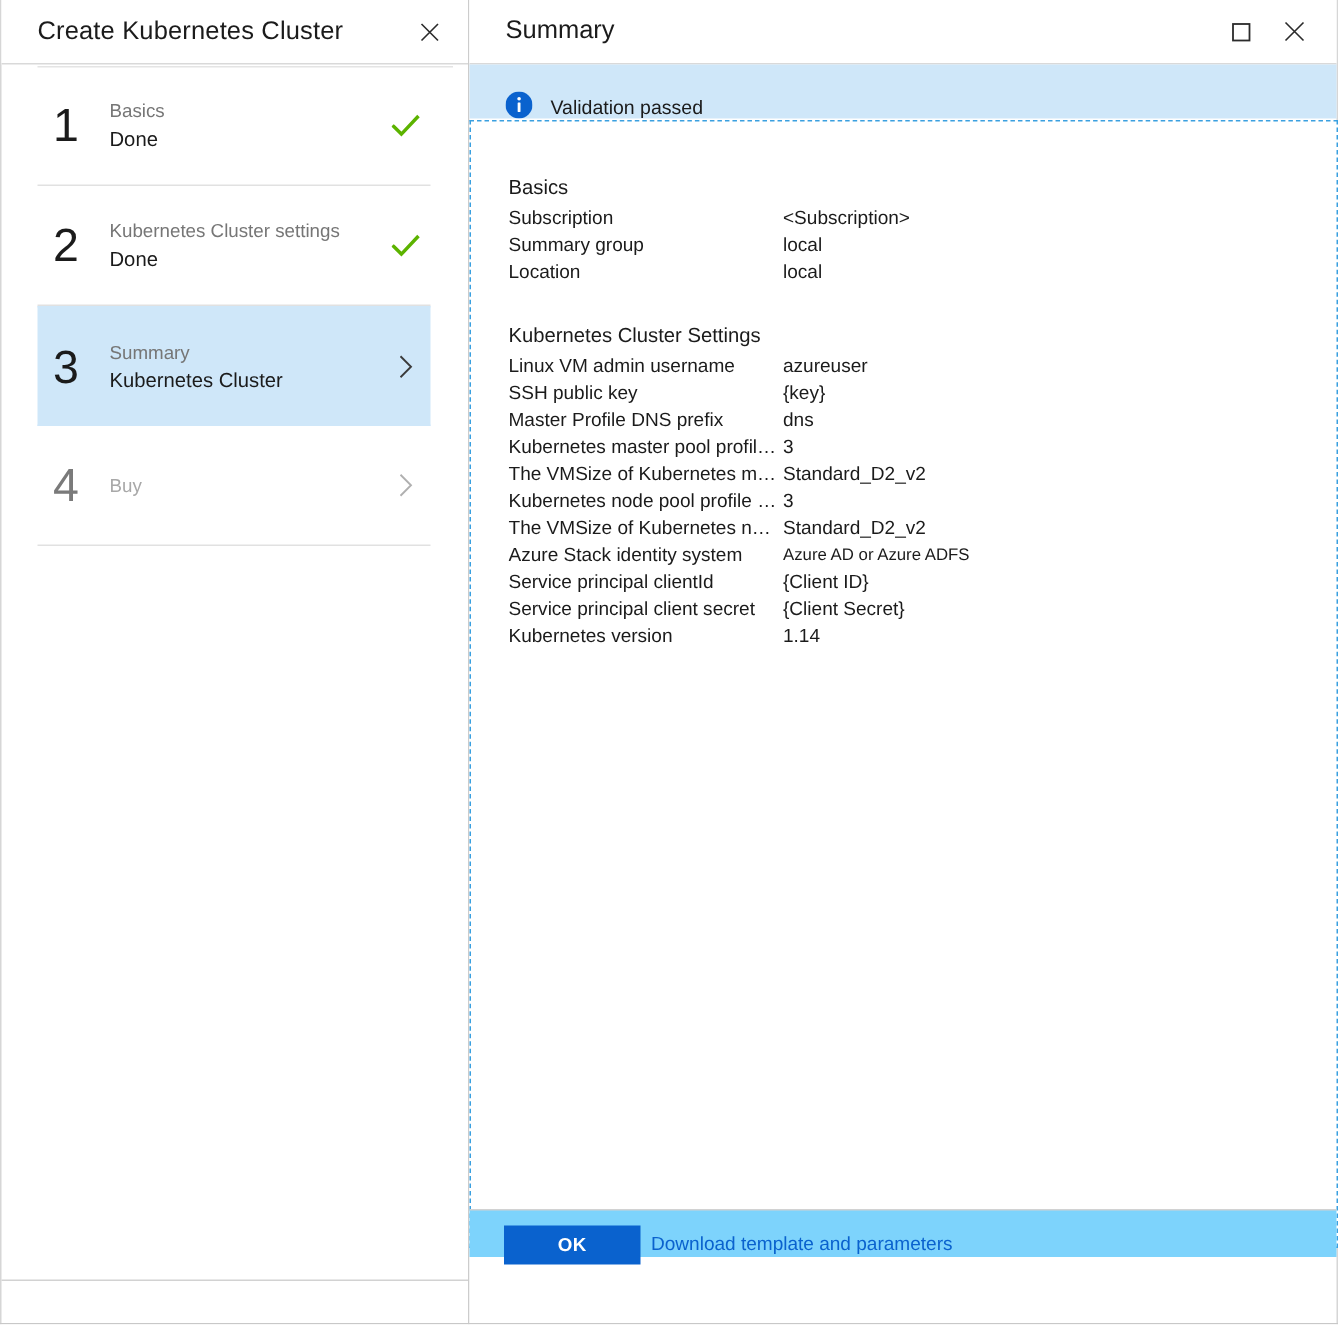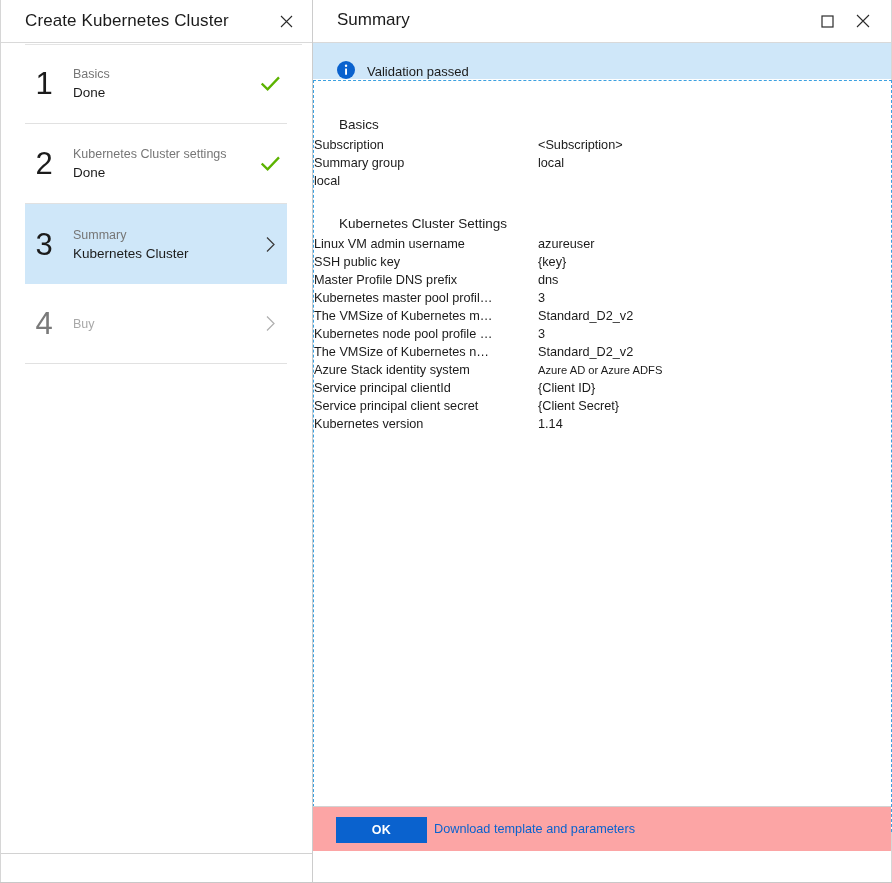--- a/index.html
+++ b/index.html
@@ -208,21 +208,21 @@
     padding-left: 25px;
     line-height: 21px;
     margin-bottom: 1px;
     white-space: nowrap;
   }
 
   .kv-row {
     display: flex;
     line-height: 18px;
     height: 18px;
-    gap: 41px;
+    padding-left: 25px;
   }
   .kv-key {
     flex: 0 0 183px;
     width: 183px;
     font-size: 12.7px;
     color: #1b1b1b;
     white-space: nowrap;
     overflow: hidden;
     text-overflow: ellipsis;
     padding-right: 4px;
@@ -234,22 +234,22 @@
     white-space: nowrap;
     overflow: hidden;
   }
   .kv-val.small { font-size: 11.2px; }
 
   
   #summary-footer {
     position: absolute;
     left: 0; right: 0;
     top: 806px;
-    height: 45px;
-    background: #fca5a5;
+    height: 32px;
+    background: #7dd3fc;
     border-top: 1px solid #d2d2d2;
   }
   #ok-button {
     position: absolute;
     left: 23px;
     top: 10px;
     width: 91px;
     height: 26px;
     background: #0a62ce;
     color: #ffffff;
@@ -386,20 +386,21 @@
 
         <div class="kv-row">
           <div class="kv-key">Subscription</div>
           <div class="kv-val">&lt;Subscription&gt;</div>
         </div>
         <div class="kv-row">
           <div class="kv-key">Summary group</div>
           <div class="kv-val">local</div>
         </div>
         <div class="kv-row">
+          <div class="kv-key">Location</div>
           <div class="kv-val">local</div>
         </div>
       </div>
 
       <div class="sect" id="sect-settings">
         <div class="sect-title">Kubernetes Cluster Settings</div>
 
         <div class="kv-row">
           <div class="kv-key">Linux VM admin username</div>
           <div class="kv-val">azureuser</div>

